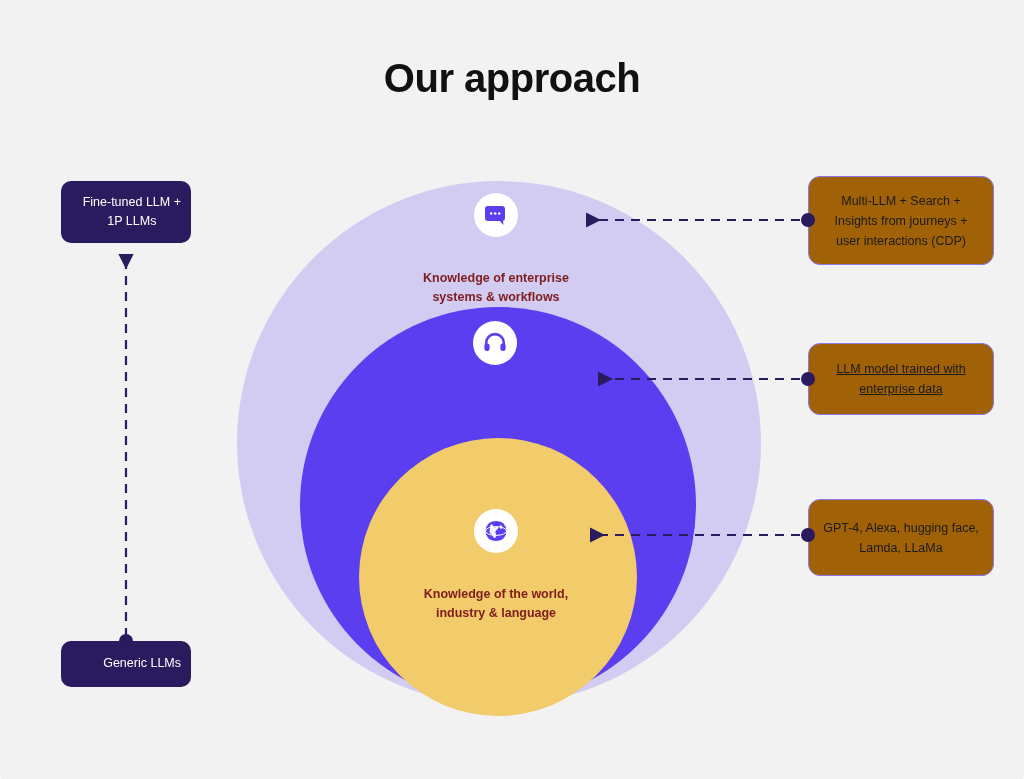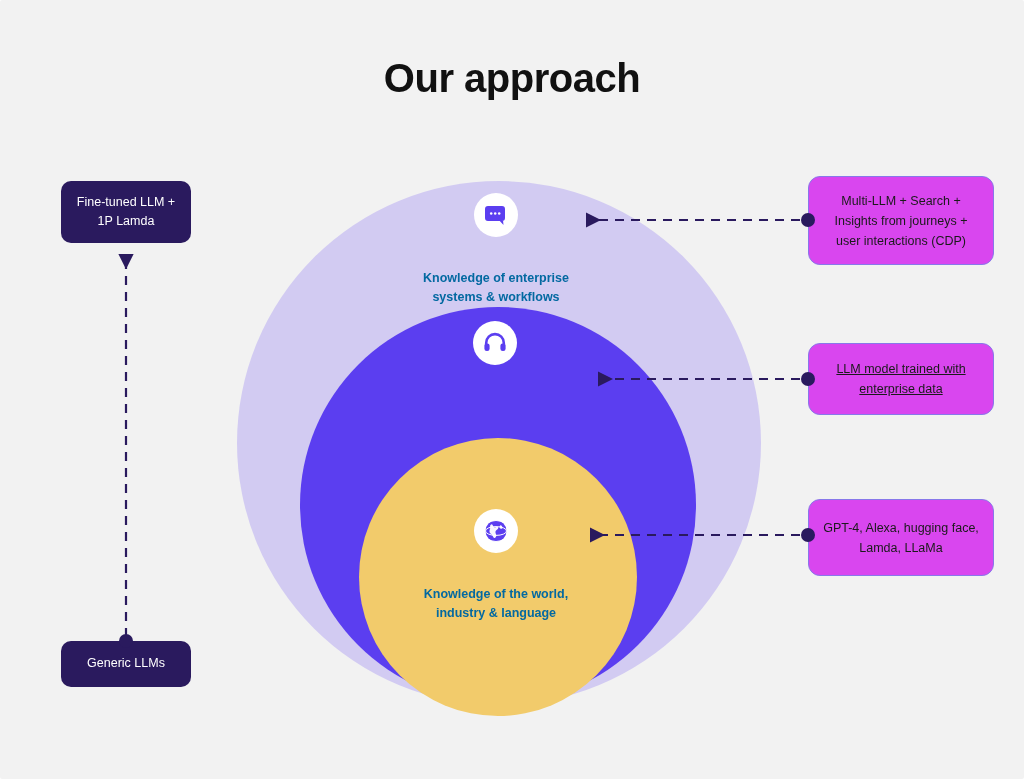--- a/index.html
+++ b/index.html
@@ -76,59 +76,59 @@
     margin: 0 auto 10px auto;
     display: flex;
     align-items: center;
     justify-content: center;
   }
   .ring-label {
     font-size: 12.5px;
     font-weight: bold;
     line-height: 1.55;
   }
-  .label-dark { color: #0369a1; margin-top: 32px; }
+  .label-dark { color: #7f1d1d; margin-top: 32px; }
   .label-light { color: #ffffff; }
 
   #group-outer { left: 346px; top: 193px; }
   #group-middle { left: 345px; top: 321px; }
   #group-inner { left: 346px; top: 509px; }
 
   
   .left-box {
     position: absolute;
     background: #2a1a5e;
     border-radius: 10px;
     color: #ffffff;
     font-size: 12.5px;
     line-height: 1.55;
     display: flex;
     align-items: center;
-    justify-content: center;
+    justify-content: flex-end;
     text-align: center;
     box-sizing: border-box;
     padding: 8px 10px;
   }
   #box-finetuned {
     left: 61px;
     top: 181px;
     width: 130px;
     height: 62px;
   }
   #box-generic {
     left: 61px;
     top: 641px;
     width: 130px;
     height: 46px;
   }
 
   
   .right-card {
     position: absolute;
-    background: #d946ef;
+    background: #a16207;
     border: 1.5px solid #8878ea;
     border-radius: 12px;
     color: #1a1a1a;
     font-size: 12.5px;
     line-height: 1.6;
     display: flex;
     align-items: center;
     justify-content: center;
     text-align: center;
     box-sizing: border-box;
@@ -227,21 +227,21 @@
     </div>
     <div class="ring-label label-dark">
       <div>Knowledge of the world,</div>
       <div>industry &amp; language</div>
     </div>
   </div>
 
   <div class="left-box" id="box-finetuned">
     <div>
       <div>Fine-tuned LLM +</div>
-      <div>1P Lamda</div>
+      <div>1P LLMs</div>
     </div>
   </div>
   <div class="left-box" id="box-generic">
     <div>Generic LLMs</div>
   </div>
 
   <div class="right-card" id="card-top">
     <div>
       <div>Multi-LLM + Search +</div>
       <div>Insights from journeys +</div>

